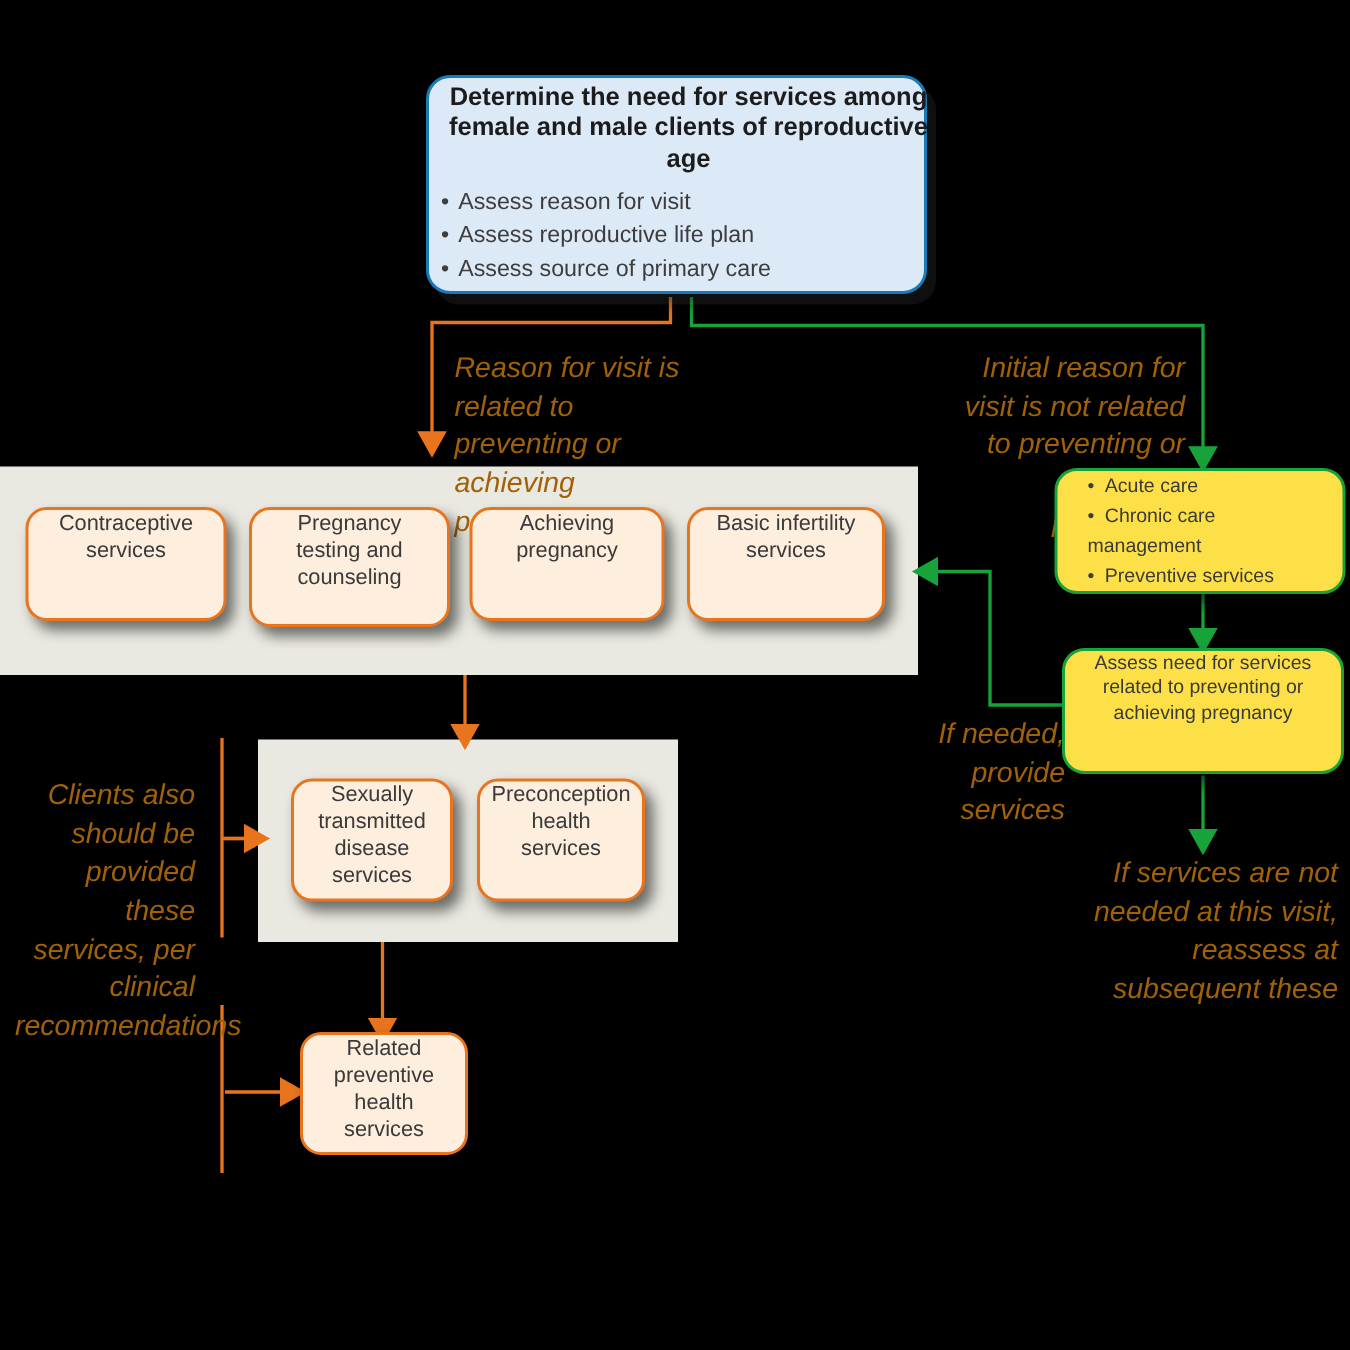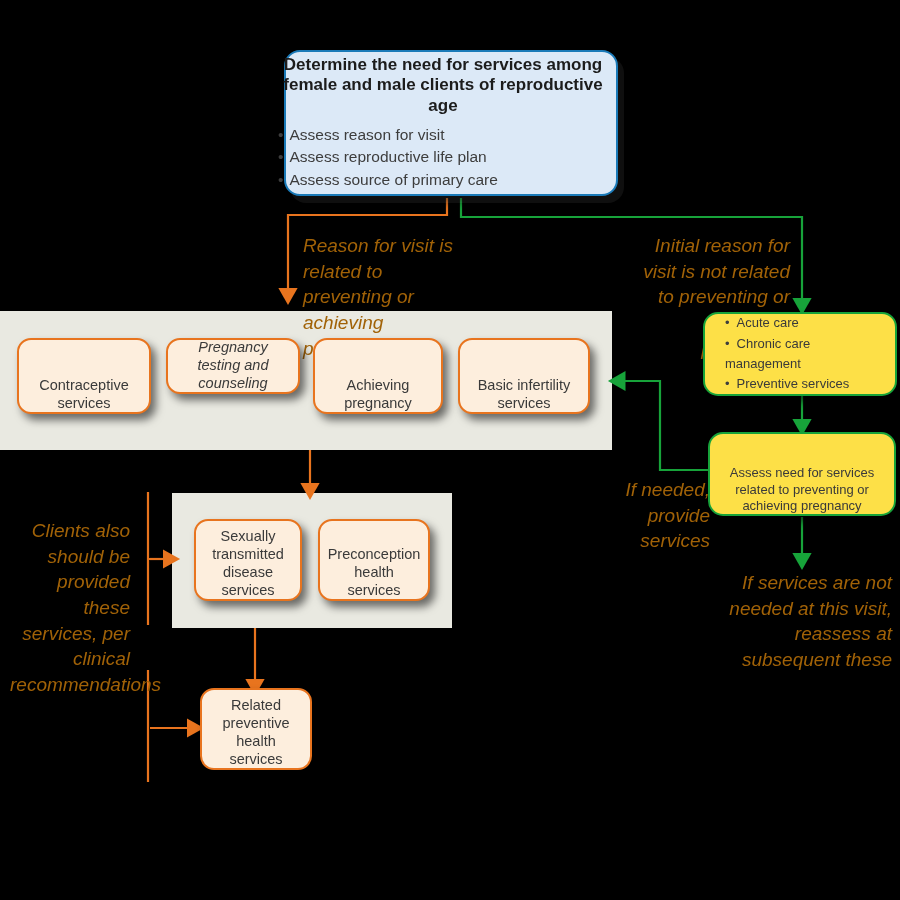--- a/index.html
+++ b/index.html
@@ -2,21 +2,21 @@
 <html><head>
 <meta charset="utf-8">
 <style>
   html,body{margin:0;padding:0;background:#000;}
   #canvas{
     position:relative;width:900px;height:900px;background:#000;overflow:hidden;
     font-family:"Liberation Sans", sans-serif;
   }
   .band{position:absolute;background:#e9e9e1;}
   .node{
-    position:absolute;box-sizing:border-box;display:flex;align-items:flex-end;
+    position:absolute;box-sizing:border-box;display:flex;align-items:flex-start;
     justify-content:center;text-align:center;border-radius:14px;
     color:#3a3a3a;line-height:1.25;
   }
   .node .inner{width:100%;padding:0 8px;}
   
   .node-blue{
     background:#dce9f7;border:2.5px solid #1a7ab8;border-radius:16px;
     box-shadow:6px 7px 0 rgba(255,255,255,0.06), 5px 6px 10px rgba(0,0,0,0.55);
     flex-direction:column;justify-content:center;
   }
@@ -100,21 +100,21 @@
       </ul>
     </div>
   </div>
 
   <div class="ann left" style="left:303px;top:233px;width:150px;">Reason for visit is related to preventing or achieving pregnancy</div>
   <div class="ann right" style="left:633px;top:233px;width:157px;">Initial reason for visit is not related to preventing or achieving pregnancy</div>
 
   <div class="node node-orange" style="left:17px;top:338px;width:134px;height:76px;">
     <div class="inner">Contraceptive services</div>
   </div>
-  <div class="node node-orange" style="left:166px;top:338px;width:134px;height:56px;font-style:italic;">
+  <div class="node node-orange" style="left:166px;top:338px;width:134px;height:80px;">
     <div class="inner">Pregnancy testing and counseling</div>
   </div>
   <div class="node node-orange" style="left:313px;top:338px;width:130px;height:76px;">
     <div class="inner">Achieving pregnancy</div>
   </div>
   <div class="node node-orange" style="left:458px;top:338px;width:132px;height:76px;">
     <div class="inner">Basic infertility services</div>
   </div>
 
   <div class="node node-orange" style="left:194px;top:519px;width:108px;height:82px;">

